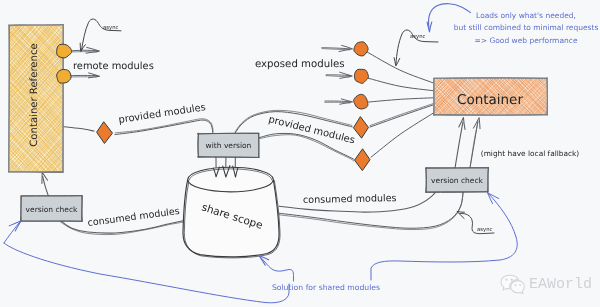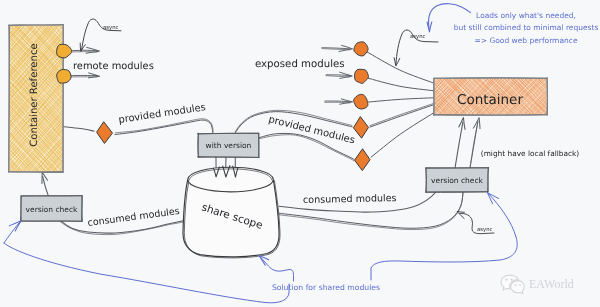--- a/index.html
+++ b/index.html
@@ -4,21 +4,21 @@
 <title>Container diagram</title>
 <style>
 html,body{margin:0;padding:0;background:#f7f8fa;}
 body{width:600px;height:307px;overflow:hidden;font-family:"DejaVu Sans",sans-serif;}
 #stage{position:relative;width:600px;height:307px;background:#f7f8fa;overflow:hidden;}
 svg#d{position:absolute;left:0;top:0;width:600px;height:307px;display:block;}
 .hand{font-family:"DejaVu Sans",sans-serif;fill:#232427;font-weight:500;}
 text{-webkit-font-smoothing:antialiased;text-rendering:geometricPrecision;}
 body{-webkit-font-smoothing:antialiased;}
 #wm{position:absolute;left:500px;top:274px;display:flex;align-items:center;gap:4px;
-    color:#d0d2d6;font-size:12px;font-family:Liberation Serif, serif;}
+    color:#d0d2d6;font-size:15px;font-family:Liberation Mono, monospace;}
 #wmicon{display:block;line-height:0;}
 #wmtext{line-height:1;}
 </style>
 </head>
 <body>
 
 <div id="stage">
 <svg id="d" viewBox="0 0 600 307">
 <defs>
         <clipPath id="clipCref">

